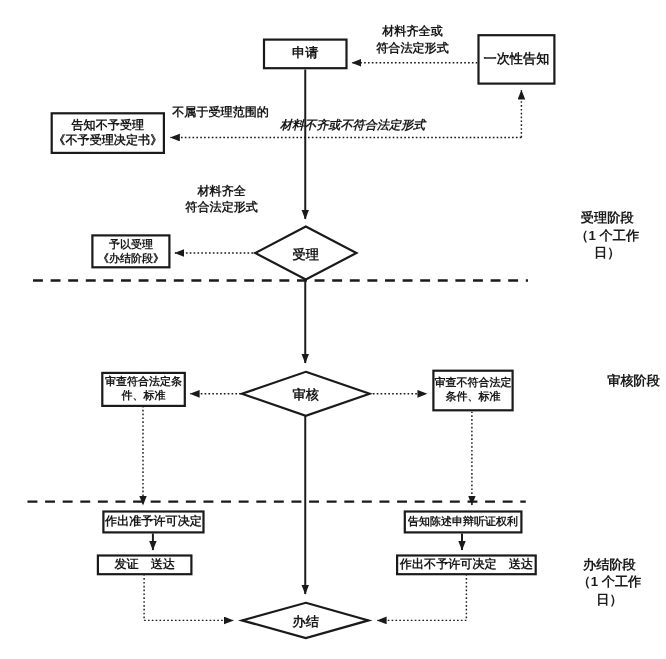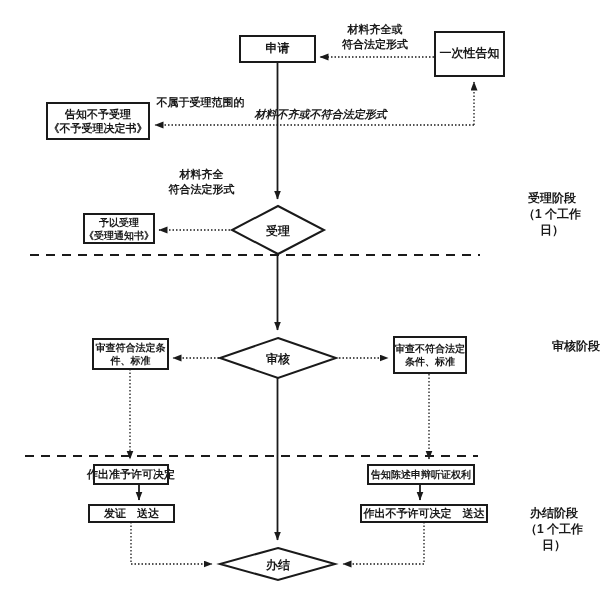--- a/index.html
+++ b/index.html
@@ -75,34 +75,34 @@
     <span>一次性告知</span>
   </div>
 
   <div class="box fs11" style="left:46px; top:102px; width:104px; height:38px;">
     <span>告知不予受理</span>
     <span>《不予受理决定书》</span>
   </div>
 
   <div class="box fs10" style="left:83px; top:213px; width:72px; height:31px;">
     <span>予以受理</span>
-    <span>《受理通知书》</span>
+    <span>《办结阶段》</span>
   </div>
 
   <div class="box fs10" style="left:393px; top:336px; width:74px; height:38px;">
     <span>审查不符合法定</span>
     <span>条件、标准</span>
   </div>
 
   <div class="box fs10" style="left:92px; top:338px; width:77px; height:32px;">
     <span>审查符合法定条</span>
     <span>件、标准</span>
   </div>
 
-  <div class="box fs11" style="left:93px; top:464px; width:76px; height:21px;">
+  <div class="box fs11" style="left:93px; top:464px; width:93px; height:21px;">
     <span>作出准予许可决定</span>
   </div>
 
   <div class="box fs11" style="left:88px; top:504px; width:87px; height:19px;">
     <span>发证　送达</span>
   </div>
 
   <div class="box fs10" style="left:367px; top:464px; width:108px; height:21px;">
     <span>告知陈述申辩听证权利</span>
   </div>

